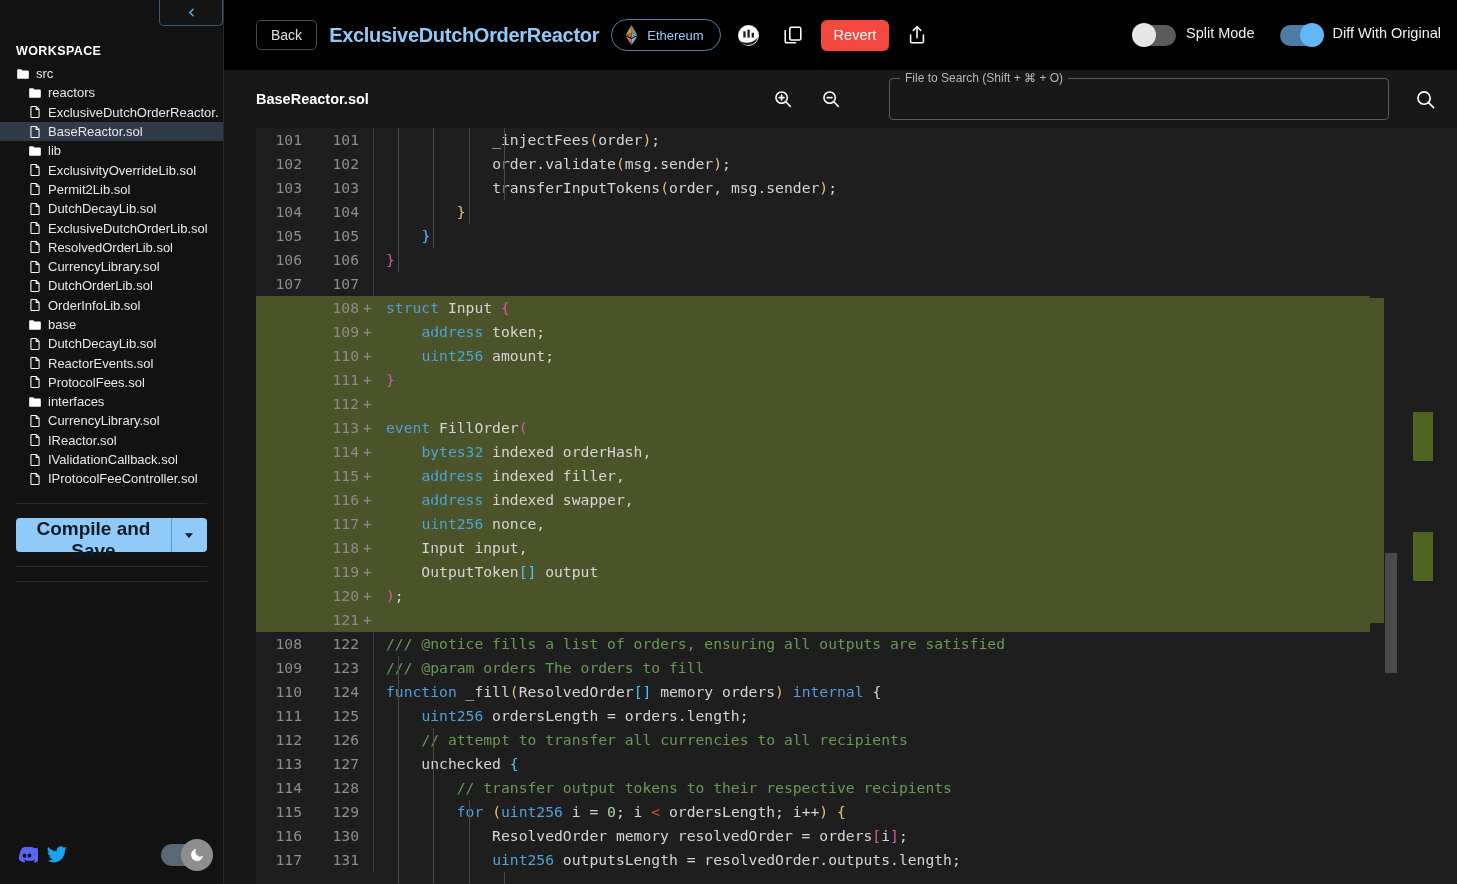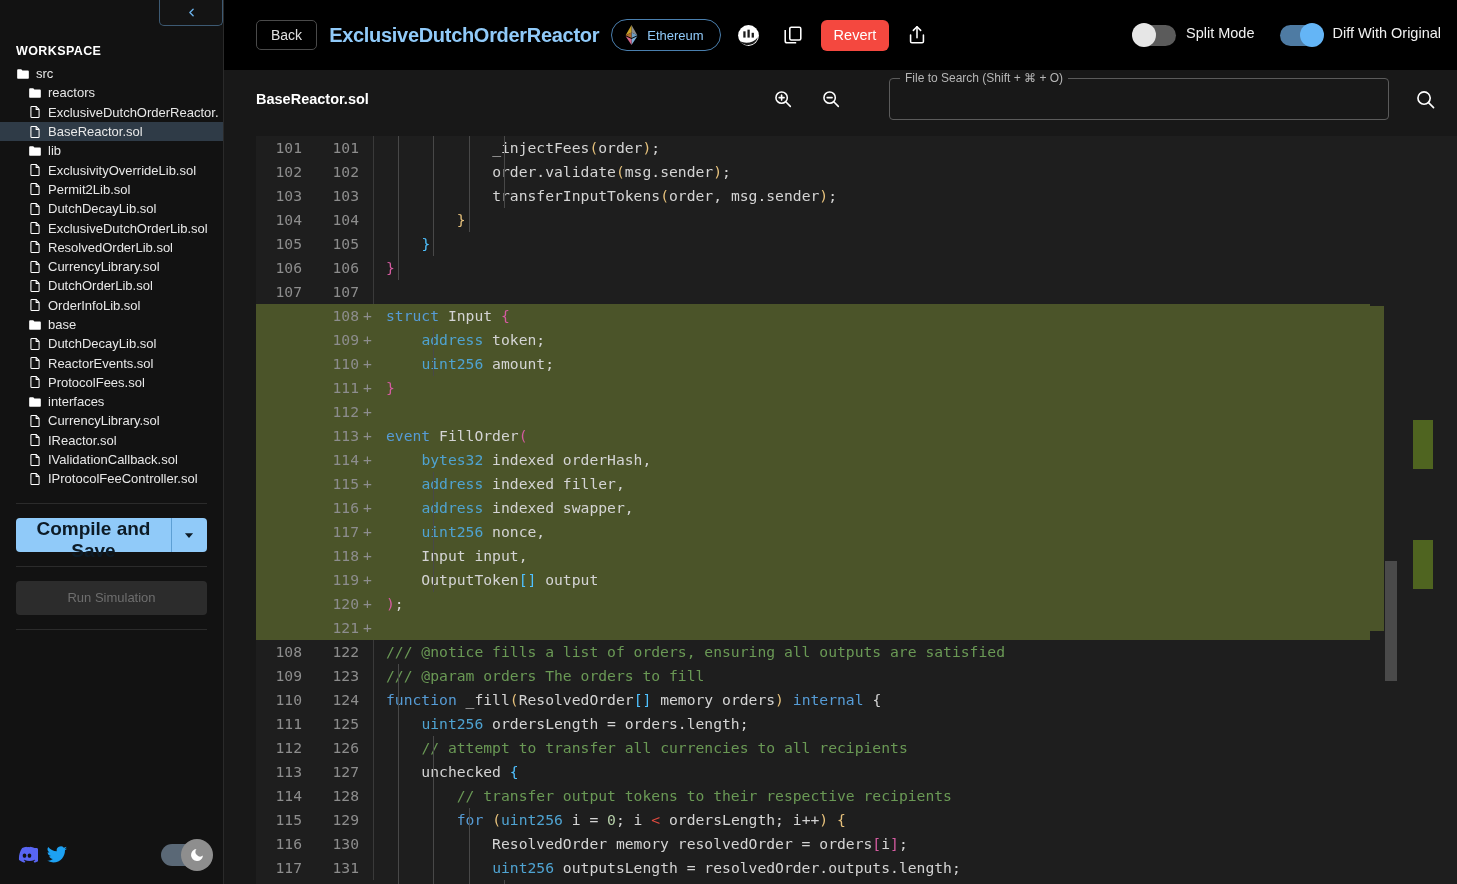--- a/index.html
+++ b/index.html
@@ -150,21 +150,21 @@
   }
   .search-input {
     width: 100%; height: 100%; background: transparent; border: none; outline: none;
     color: #efefef; font-size: 14px; padding: 0 12px;
     font-family: "Liberation Sans", sans-serif;
   }
 
   
   .editor-wrap {
     flex: 1 1 auto; position: relative; background: #1e1e1e;
-    margin-left: 32px; overflow: hidden; margin-top: 8px;
+    margin-left: 32px; overflow: hidden;
   }
   .code-area {
     position: absolute; inset: 0; overflow: hidden;
     font-family: "DejaVu Sans Mono", monospace;
     font-size: 14.7px; line-height: 24px;
     white-space: pre;
   }
   .ln {
     display: flex; height: 24px; align-items: center;
   }
@@ -382,21 +382,20 @@
       <button class="compile-btn">Compile and Save</button>
       <div class="compile-caret">
         <svg viewBox="0 0 24 24" width="14" height="14">
           <polygon points="5,9 19,9 12,17" fill="#0d1b26"></polygon>
         </svg>
       </div>
     </div>
 
     <div class="side-sep"></div>
 
-    <button class="run-sim">Run Simulation</button>
 
     <div class="side-sep"></div>
 
     <div class="social-bar">
       <div class="social-icons">
         <svg width="22" height="22" viewBox="0 0 24 24" fill="#5865F2">
           <path d="M20.3 4.4A19 19 0 0 0 15.6 3l-.3.5a17 17 0 0 1 4 1.3 13.5 13.5 0 0 0-11.7 0 17 17 0 0 1 4-1.3L11.4 3A19 19 0 0 0 6.7 4.4C3.7 8.9 2.9 13.2 3.3 17.5a19 19 0 0 0 5.8 2.9l1.2-1.9a12 12 0 0 1-1.9-.9l.5-.4a13.6 13.6 0 0 0 11.6 0l.5.4a12 12 0 0 1-1.9.9l1.2 1.9a19 19 0 0 0 5.8-2.9c.5-5-.8-9.3-2.8-13.1zM9.3 15c-1.1 0-2-1-2-2.3s.9-2.3 2-2.3 2 1 2 2.3-.9 2.3-2 2.3zm5.4 0c-1.1 0-2-1-2-2.3s.9-2.3 2-2.3 2 1 2 2.3-.9 2.3-2 2.3z"></path>
         </svg>
         <svg width="22" height="22" viewBox="0 0 24 24" fill="#1DA1F2">
           <path d="M23 4.9a9 9 0 0 1-2.6.7 4.5 4.5 0 0 0 2-2.5 9 9 0 0 1-2.9 1.1A4.5 4.5 0 0 0 11.7 8a12.8 12.8 0 0 1-9.3-4.7 4.5 4.5 0 0 0 1.4 6 4.4 4.4 0 0 1-2-.6 4.5 4.5 0 0 0 3.6 4.4 4.5 4.5 0 0 1-2 .1 4.5 4.5 0 0 0 4.2 3.1A9 9 0 0 1 1 18.1a12.7 12.7 0 0 0 6.9 2c8.3 0 12.8-6.9 12.8-12.8V6.7A9 9 0 0 0 23 4.9z"></path>

